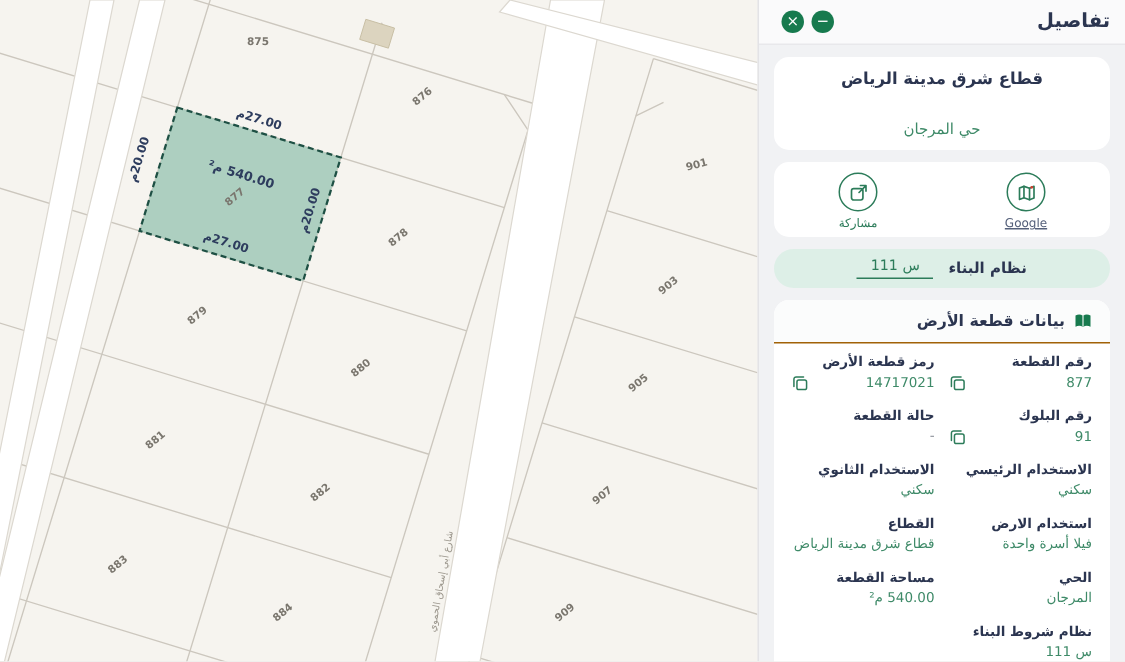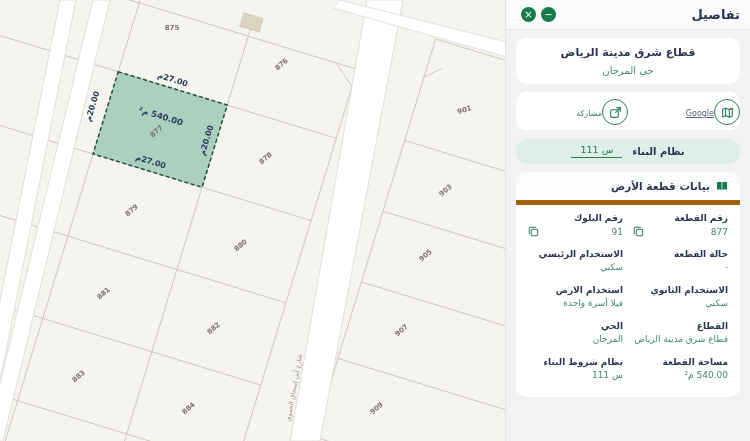--- a/index.html
+++ b/index.html
@@ -22,36 +22,36 @@
   .phead{height:30px;background:#fafafb;border-bottom:1px solid #e8e8eb;display:flex;
          align-items:center;padding:0 10px;box-sizing:border-box;}
   .ptitle{font-size:13px;font-weight:bold;}
   .spacer{flex:1;}
   .cbtn{width:15px;height:15px;border-radius:50%;background:#177a4e;color:#fff;display:flex;
         align-items:center;justify-content:center;font-size:10px;line-height:1;margin-left:5px;
         cursor:pointer;border:none;padding:0;font-family:"DejaVu Sans",sans-serif;}
   .card{background:#fff;border-radius:10px;margin:8px 10px;box-sizing:border-box;}
   .loc-card{padding:8px 6px;text-align:center;}
   .loc-title{font-size:11px;font-weight:bold;}
-  .loc-sub{font-size:10px;color:#3e8a68;margin-top:6px;}
+  .loc-sub{font-size:10px;color:#3e8a68;margin-top:22px;}
   .act-card{display:flex;padding:7px 0 5px;}
-  .action{flex:1;display:flex;flex-direction:row;align-items:center;cursor:pointer;}
+  .action{flex:1;display:flex;flex-direction:column;align-items:center;cursor:pointer;}
   .acircle{width:26px;height:26px;border-radius:50%;border:1.3px solid #2c7c5a;display:flex;
            align-items:center;justify-content:center;background:#fff;box-sizing:border-box;}
   .alabel{font-size:8px;margin-top:3px;}
   .alabel.green{color:#2c7c5a;}
   .alabel.gray{color:#55607a;text-decoration:underline;}
   .pill{margin:8px 10px;height:26px;border-radius:14px;background:#ddefe7;display:flex;
         align-items:center;justify-content:center;gap:10px;}
   .pill-label{font-size:10px;font-weight:bold;}
   .pill-value{font-size:9.5px;color:#2c7c5a;border-bottom:1px solid #2c7c5a;
               padding:0 9px 2px;cursor:pointer;}
   .data-card{margin-bottom:0;overflow:hidden;}
   .dhead{display:flex;align-items:center;gap:6px;padding:8px 12px;background:#fbfcfc;
-         border-bottom:5px solid #a16207;}
+         border-bottom:1px solid #a16207;}
   .dhead-title{font-size:10.5px;font-weight:bold;}
   .dbody{padding:8px 12px 10px;display:grid;grid-template-columns:1fr 1fr;
          column-gap:10px;row-gap:6px;}
   .cell{min-height:30px;}
   .flabel{font-size:9px;font-weight:bold;margin-bottom:3px;}
   .fvalue-row{display:flex;align-items:center;justify-content:space-between;}
   .fvalue{font-size:9px;color:#3e8a68;}
   .fvalue.muted{color:#8a8f98;}
   .copy{flex:0 0 auto;cursor:pointer;}
   .copy rect,.copy path{fill:none;stroke:#2c7c5a;stroke-width:1.1;stroke-linecap:round;
@@ -171,20 +171,30 @@
     <div class="flabel">رقم القطعة</div>
     <div class="fvalue-row">
       <span class="fvalue">877</span>
       <svg class="copy" width="11" height="11" viewBox="0 0 12 12">
         <rect x="3.6" y="3.6" width="7" height="7" rx="1.4"></rect>
         <path d="M8.4 1.4H3A1.6 1.6 0 0 0 1.4 3v5.4"></path>
       </svg>
     </div>
   </div>
 
+  <div class="cell">
+    <div class="flabel">رمز قطعة الأرض</div>
+    <div class="fvalue-row">
+      <span class="fvalue">14717021</span>
+      <svg class="copy" width="11" height="11" viewBox="0 0 12 12">
+        <rect x="3.6" y="3.6" width="7" height="7" rx="1.4"></rect>
+        <path d="M8.4 1.4H3A1.6 1.6 0 0 0 1.4 3v5.4"></path>
+      </svg>
+    </div>
+  </div>
 
   <div class="cell">
     <div class="flabel">رقم البلوك</div>
     <div class="fvalue-row">
       <span class="fvalue">91</span>
       <svg class="copy" width="11" height="11" viewBox="0 0 12 12">
         <rect x="3.6" y="3.6" width="7" height="7" rx="1.4"></rect>
         <path d="M8.4 1.4H3A1.6 1.6 0 0 0 1.4 3v5.4"></path>
       </svg>
     </div>

